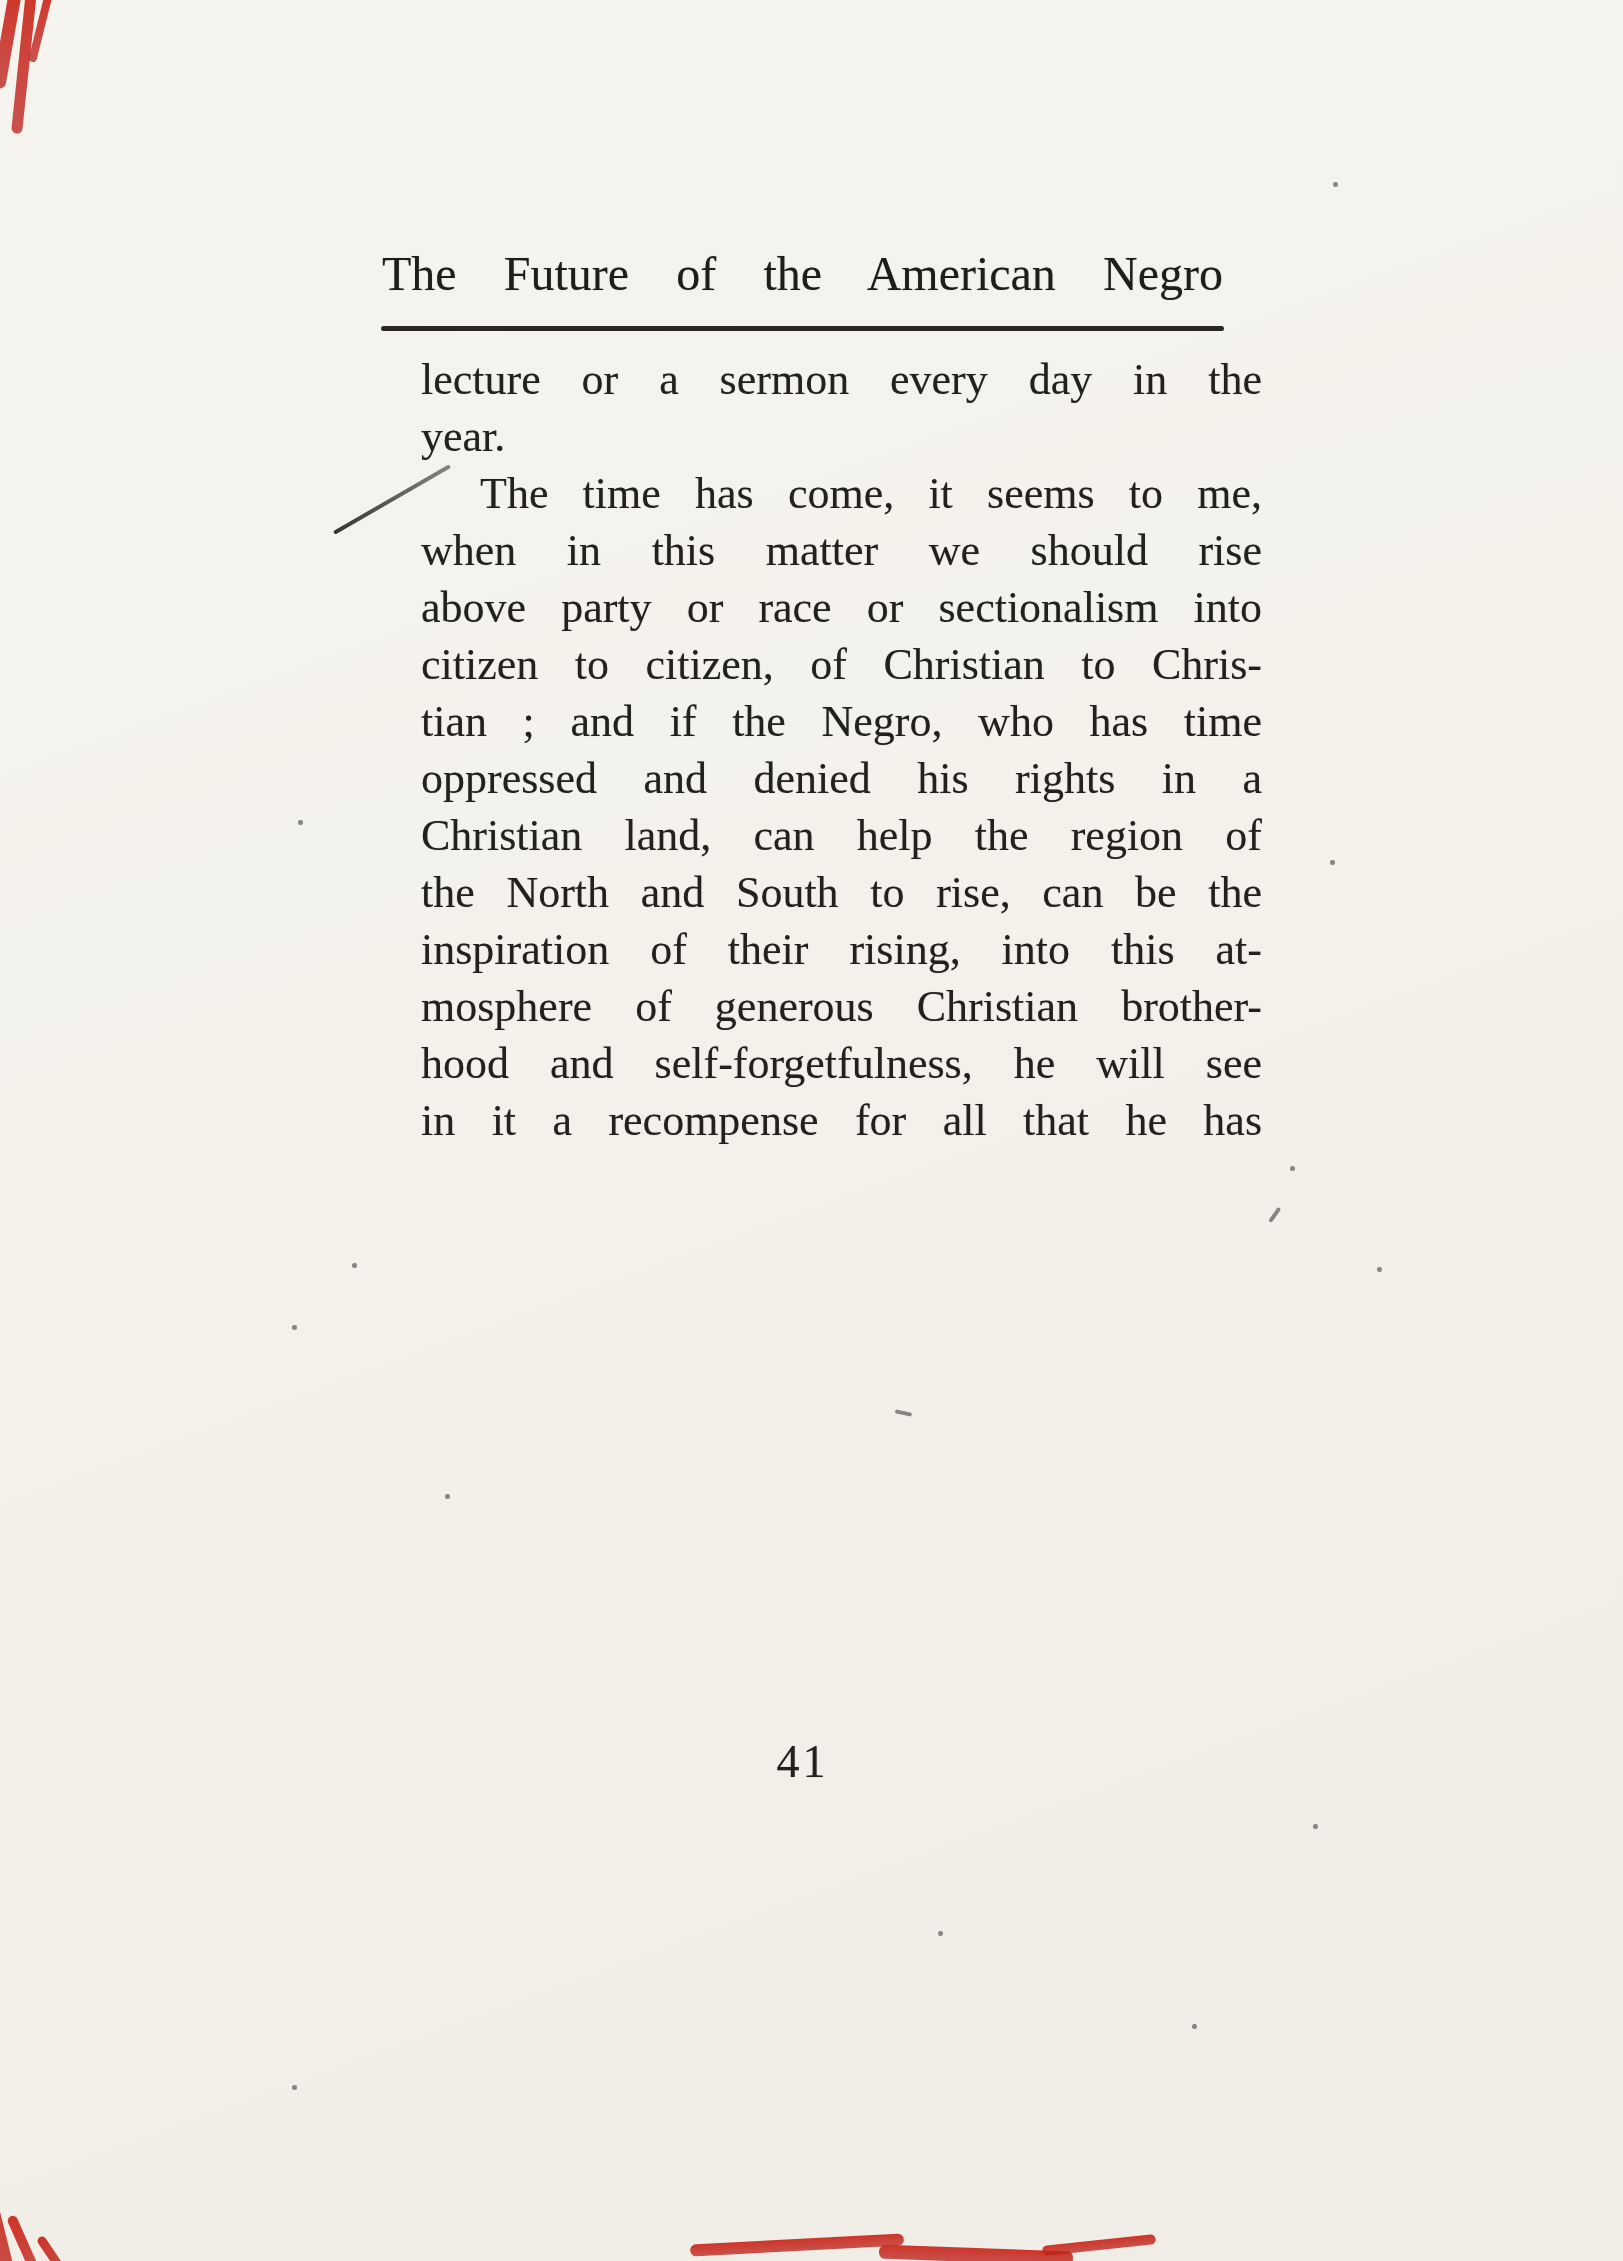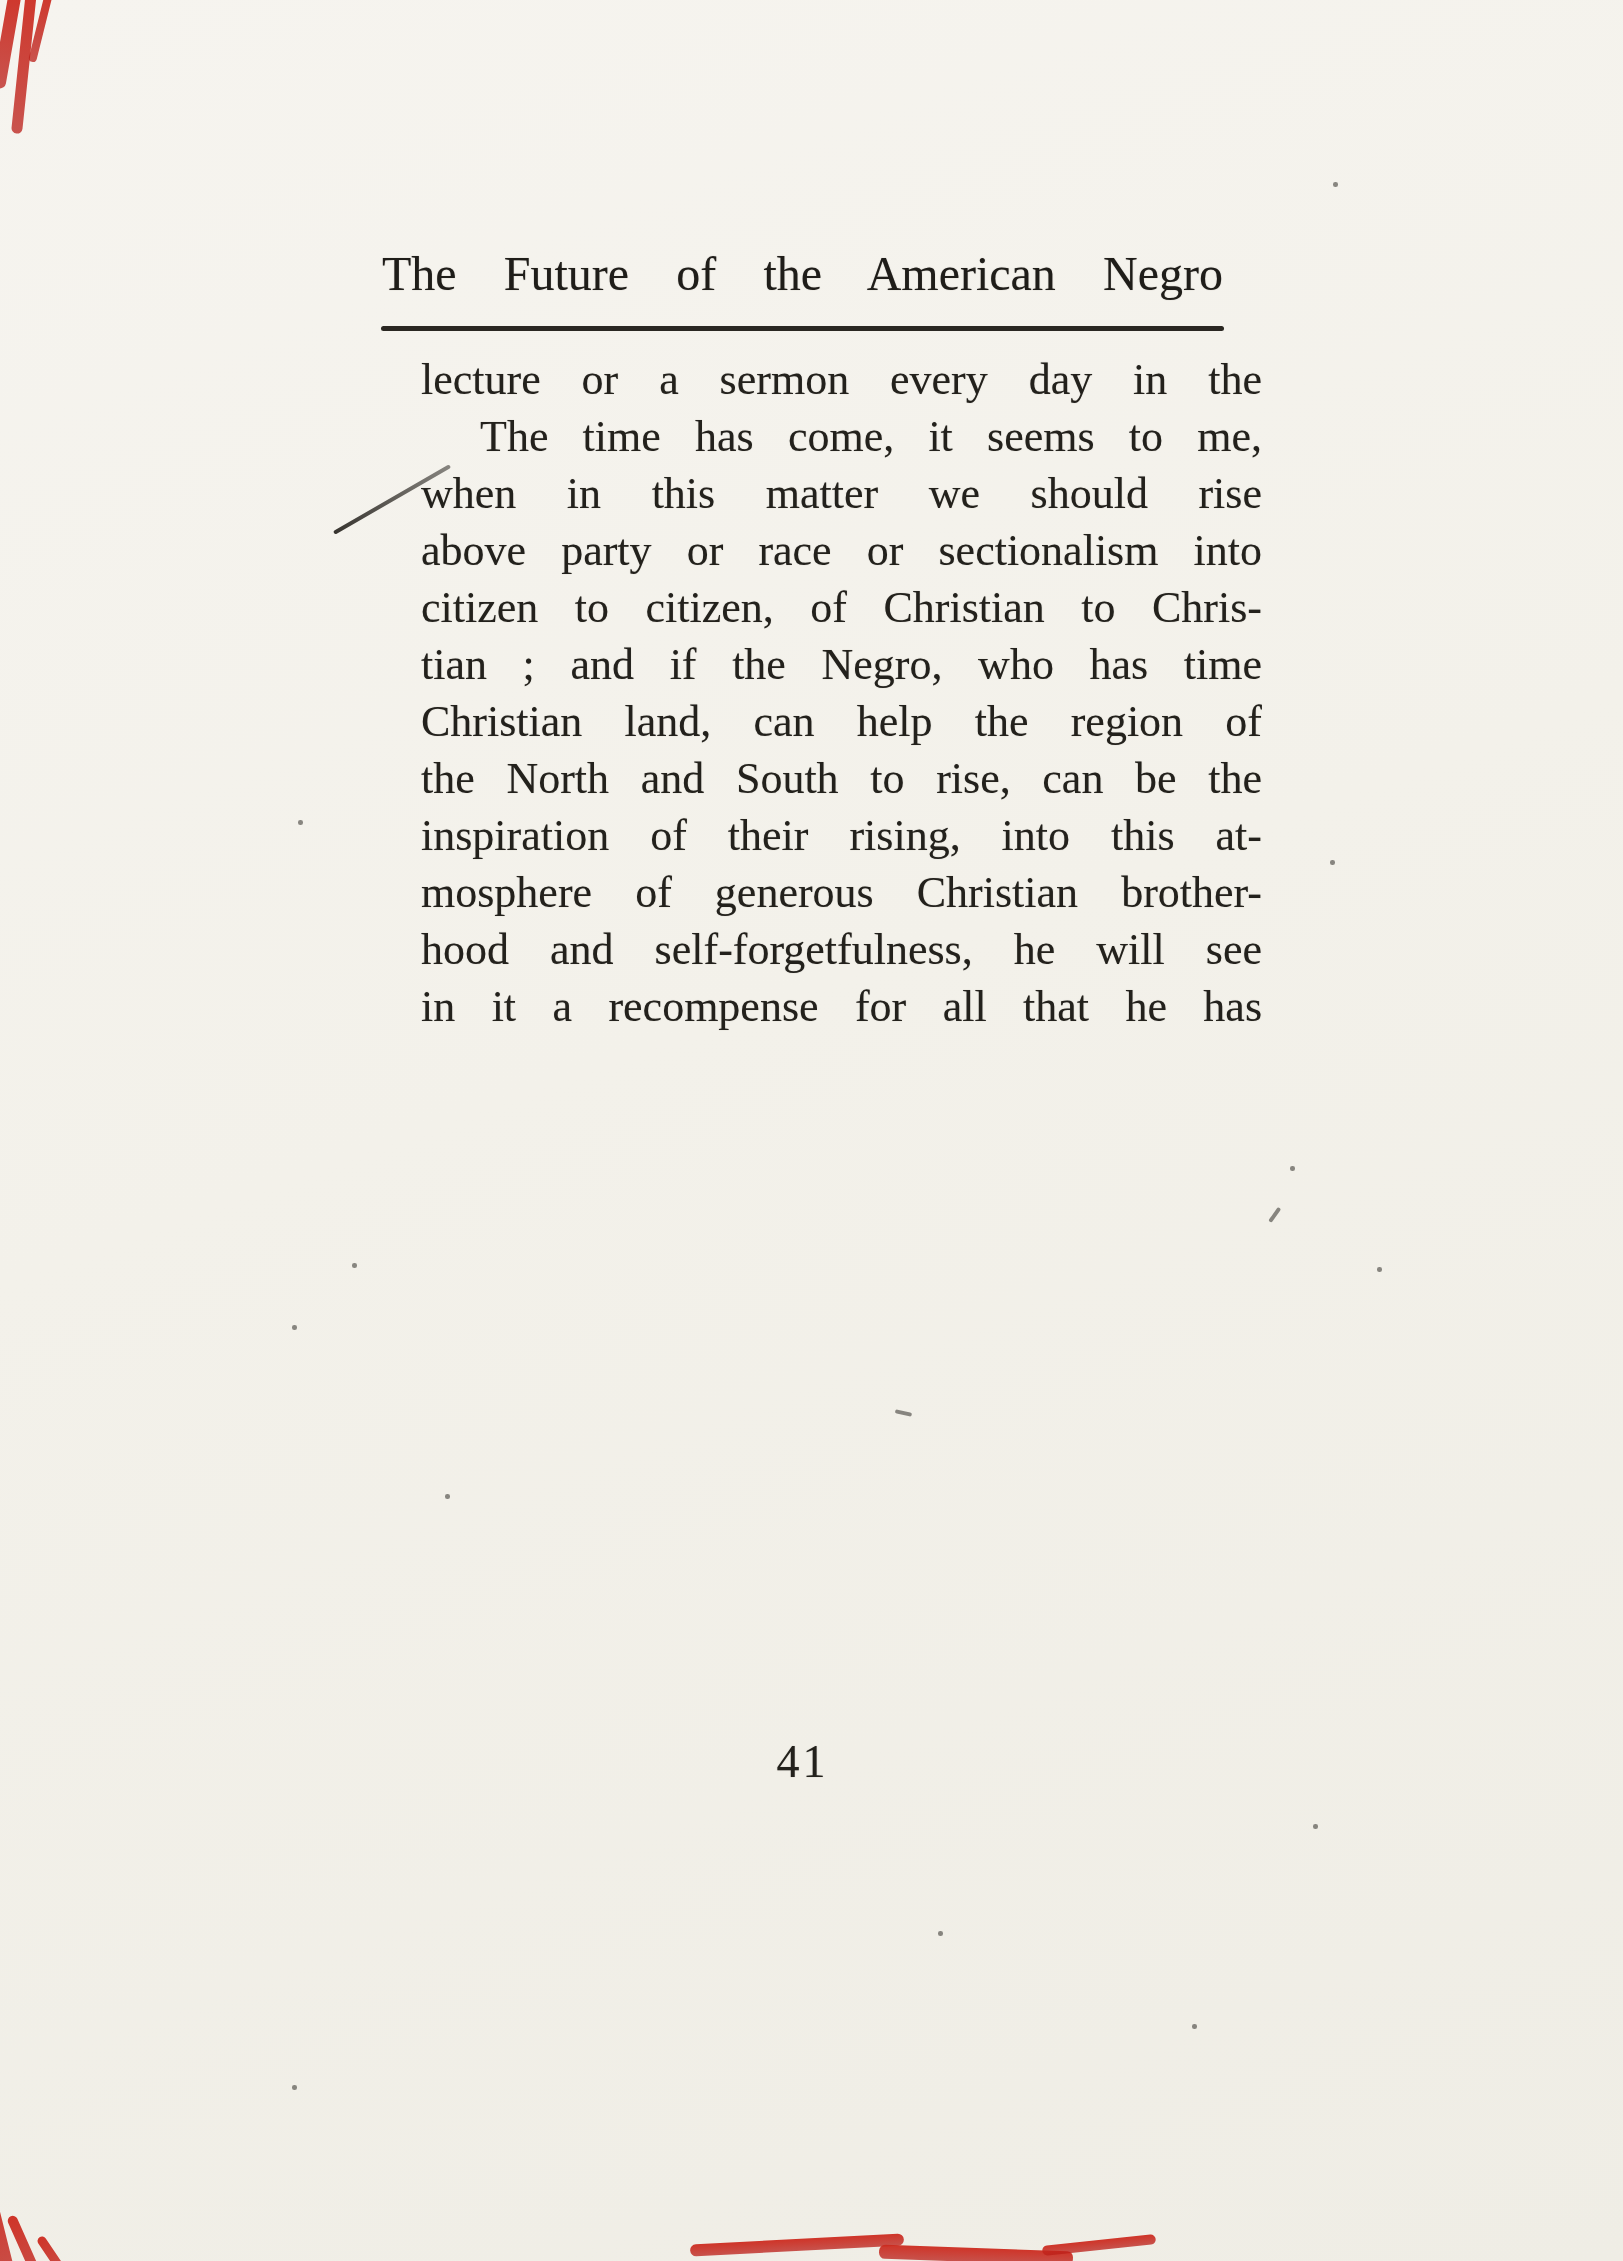--- a/index.html
+++ b/index.html
@@ -125,25 +125,27 @@
 <span class="red-mark rm-bl3"></span>
 <span class="red-mark rm-bc1"></span>
 <span class="red-mark rm-bc2"></span>
 <span class="red-mark rm-bc3"></span>
 
 <div class="running-title">The Future of the American Negro</div>
 <div class="header-rule"></div>
 
 <div class="text-body">
   <div class="line">lecture or a sermon every day in the</div>
+  <div class="line para-end">year.</div>
   <div class="line indent">The time has come, it seems to me,</div>
   <div class="line">when in this matter we should rise</div>
   <div class="line">above party or race or sectionalism into</div>
   <div class="line">citizen to citizen, of Christian to Chris-</div>
   <div class="line">tian ; and if the Negro, who has time</div>
+  <div class="line">oppressed and denied his rights in a</div>
   <div class="line">Christian land, can help the region of</div>
   <div class="line">the North and South to rise, can be the</div>
   <div class="line">inspiration of their rising, into this at-</div>
   <div class="line">mosphere of generous Christian brother-</div>
   <div class="line">hood and self-forgetfulness, he will see</div>
   <div class="line">in it a recompense for all that he has</div>
 </div>
 
 <div class="pencil-mark"></div>
 

